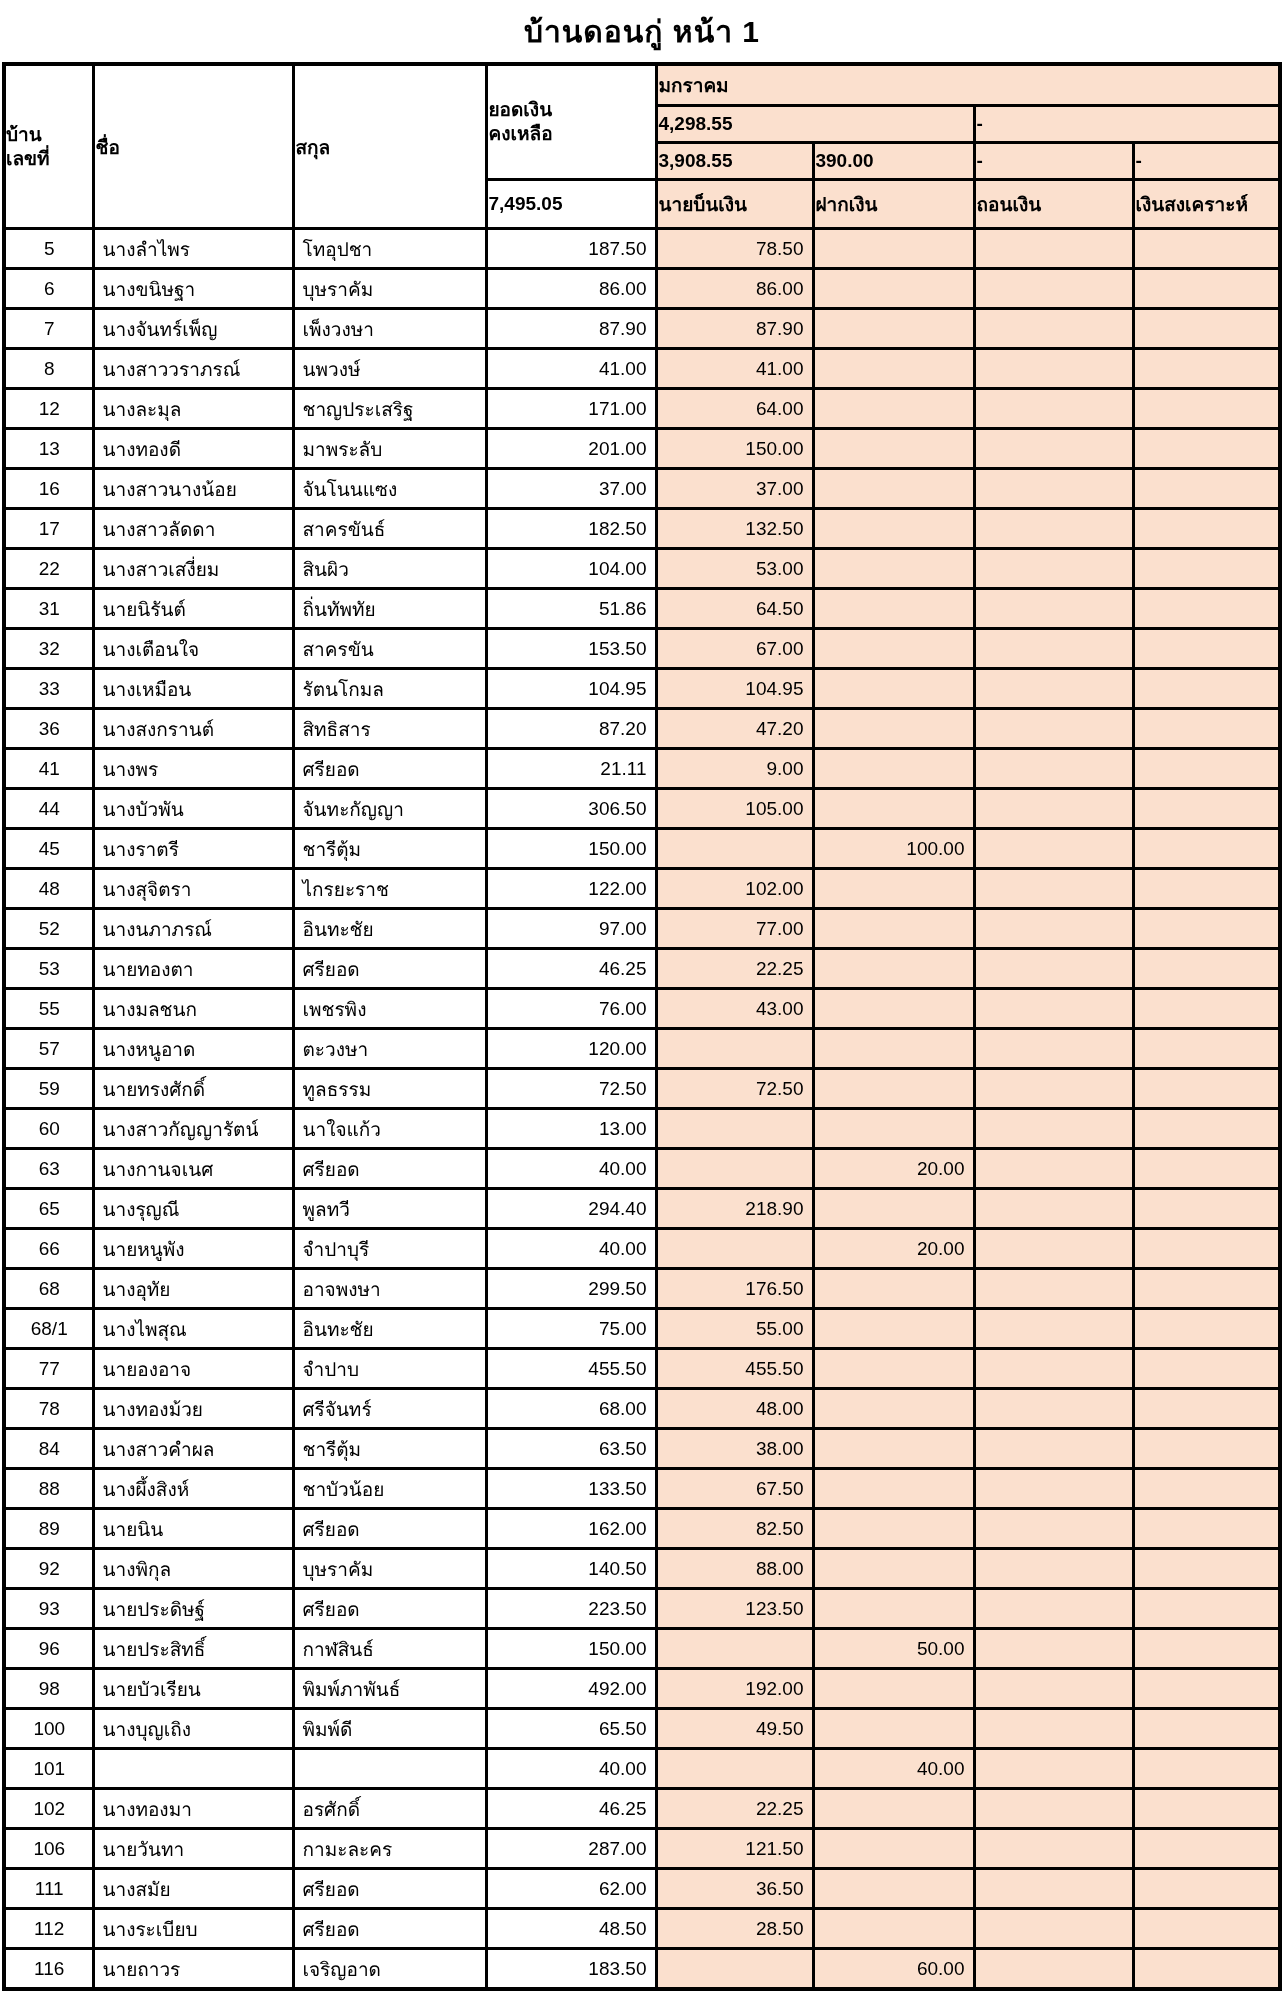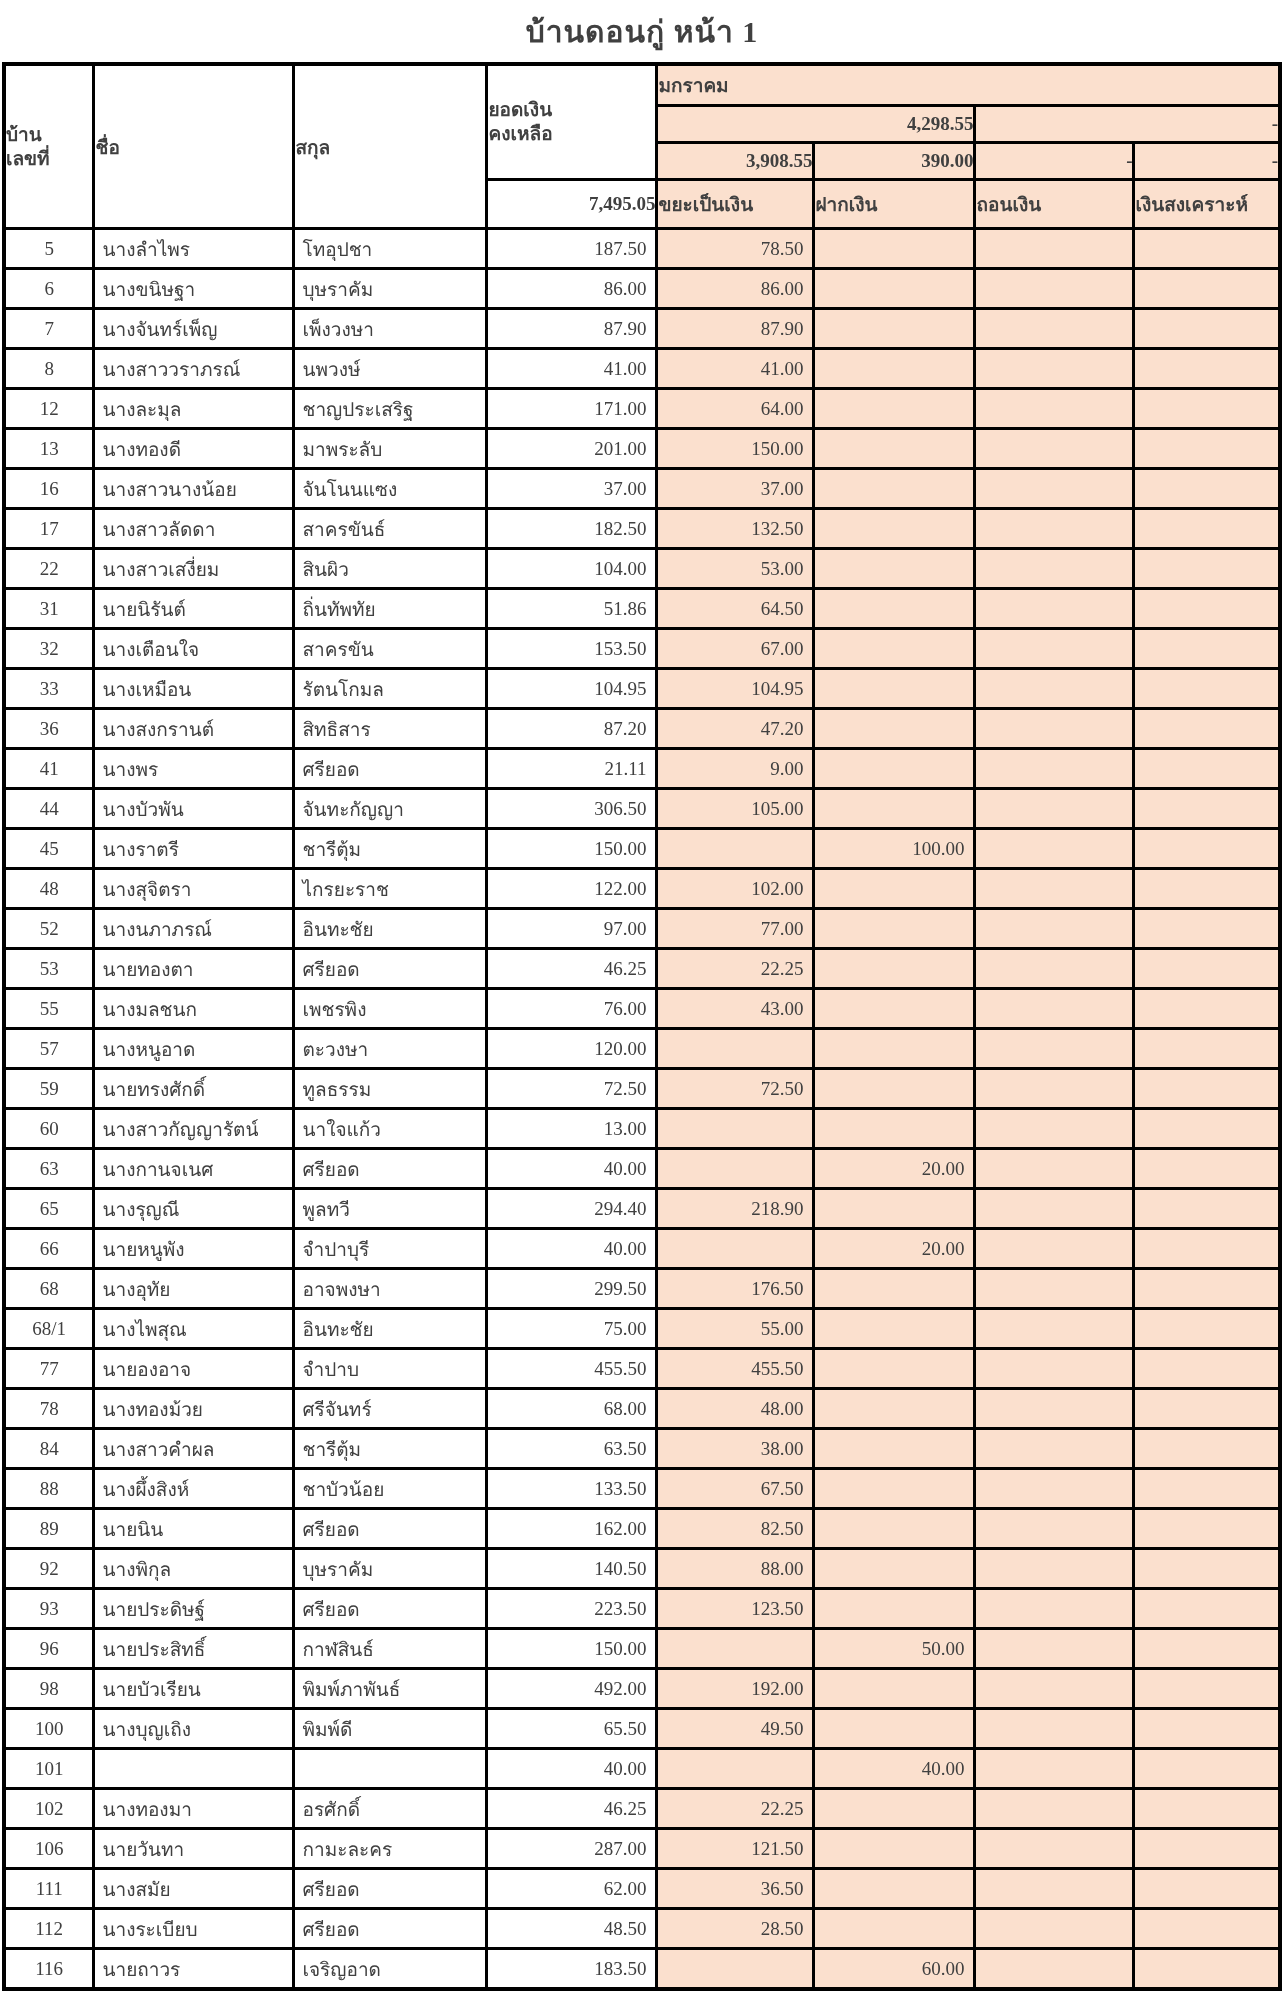--- a/index.html
+++ b/index.html
@@ -1,41 +1,41 @@
 <!DOCTYPE html>
 <html style="--hl: #FBE0CE;"><head>
 <meta charset="utf-8">
 <style>
   html,body{margin:0;padding:0;background:#ffffff;}
   .page{
     width:1284px;height:2003px;box-sizing:border-box;
     background:#ffffff;
-    font-family:Liberation Serif, serif;
-    color:#404040;
+    font-family:Liberation Sans, sans-serif;
+    color:#000000;
     overflow:hidden;
   }
   .title{
     height:62px;display:flex;align-items:center;justify-content:center;
     font-size:30px;font-weight:bold;letter-spacing:1px;
   }
   table.sheet{
     border-collapse:collapse;table-layout:fixed;
     margin:0 auto;width:1276px;
     border:4px solid #000;
   }
   table.sheet th, table.sheet td{
     border:3px solid #000;
     padding:0;overflow:hidden;white-space:nowrap;
     font-size:19px;
   }
   thead th{font-weight:bold;}
   .hl{background:var(--hl,#FBE0CE);}
   .white{background:#ffffff;}
   .center{text-align:left;}
-  .num{text-align:right;padding-right:9px;}
+  .num{text-align:left;padding-right:9px;}
   .h-row-a th{height:38px;font-size:21px;}
   .h-row-b th{height:34px;font-size:20px;}
   .h-row-c th{height:34px;font-size:20px;margin-top:8px;}
   .h-row-d th{height:46px;font-size:20px;}
   .two-line{line-height:1.25;font-size:20px;}
   tbody td{height:37px;}
   tbody td.c-no{text-align:center;}
   tbody td.c-name{text-align:left;padding-left:7px;}
   tbody td.c-num{text-align:right;padding-right:9px;}
 </style>
@@ -76,21 +76,21 @@
         <th colspan="2" class="hl num">-</th>
       </tr>
       <tr class="h-row-c">
         <th class="hl num">3,908.55</th>
         <th class="hl num">390.00</th>
         <th class="hl num">-</th>
         <th class="hl num">-</th>
       </tr>
       <tr class="h-row-d">
         <th class="white num">7,495.05</th>
-        <th class="hl center">ขยะเป็นเงิน</th>
+        <th class="hl center">นายบ็นเงิน</th>
         <th class="hl center">ฝากเงิน</th>
         <th class="hl center">ถอนเงิน</th>
         <th class="hl center">เงินสงเคราะห์</th>
       </tr>
     </thead>
     <tbody>
         <tr>
           <td class="c-no">5</td>
           <td class="c-name">นางลำไพร</td>
           <td class="c-name">โทอุปชา</td>

